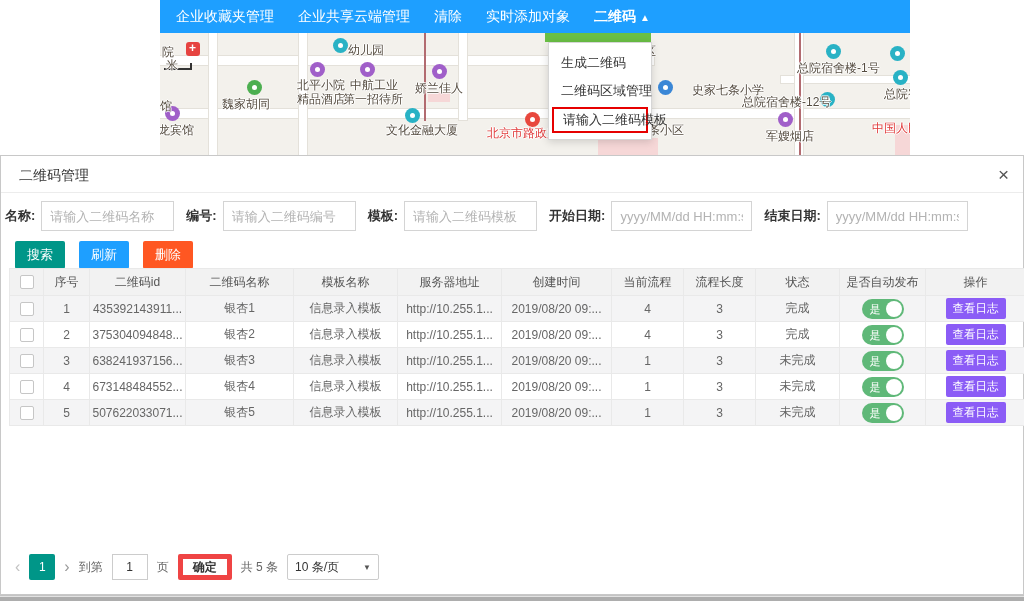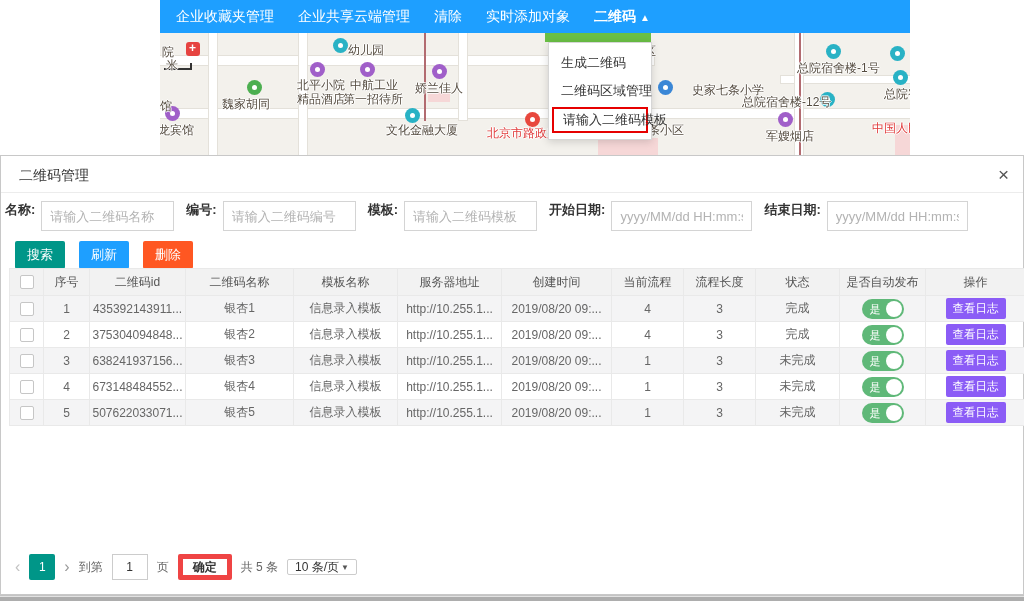--- a/index.html
+++ b/index.html
@@ -45,21 +45,21 @@
     height:26px; line-height:22px; }
 
   
   .modal { position:absolute; left:0; top:155px; width:1024px; height:440px;
     background:#fff; border:1px solid #c8c8c8; }
   .modal-head { position:relative; height:37px; line-height:37px; padding-left:18px;
     border-bottom:1px solid #ececec; }
   .modal-title { font-size:14px; color:#333; }
   .modal-close { position:absolute; right:14px; top:0; font-size:19px; color:#555; cursor:pointer; }
 
-  .filters { display:flex; margin:8px 8px 0 4px; font-size:13px; color:#333; }
+  .filters { display:flex; align-items:center; margin:8px 8px 0 4px; font-size:13px; color:#333; }
   .filters label { font-weight:700; margin:0 6px 0 12px; white-space:nowrap; }
   .filters label:first-child { margin-left:0; }
   .filters input { height:30px; border:1px solid #d4d4d4; padding:0 8px; font-size:13px;
     color:#333; outline:none; }
   .filters input::placeholder { color:#b3b3b3; }
   .f-sm { width:133px; } .f-dt { width:141px; }
 
   .toolbar { display:flex; gap:14px; margin:10px 0 0 14px; }
   .btn { height:28px; padding:0 12px; border:none; border-radius:2px; color:#fff;
     font-size:13px; cursor:pointer; font-family:inherit; }
@@ -85,22 +85,22 @@
   .pager { position:absolute; left:14px; bottom:14px; display:flex; align-items:center;
     gap:9px; font-size:12px; color:#666; }
   .pg-arrow { font-size:16px; color:#c2c2c2; cursor:pointer; line-height:24px; }
   .pg-arrow.next { color:#999; }
   .pg-cur { width:26px; height:26px; background:#009688; color:#fff; border-radius:2px;
     text-align:center; line-height:26px; cursor:pointer; }
   .pg-input { width:36px; height:26px; border:1px solid #ccc; text-align:center;
     font-size:12px; color:#333; outline:none; }
   .pg-confirm { height:26px; padding:0 10px; background:#fff; border:5px solid #ef4444;
     border-radius:2px; font-size:12px; font-weight:700; color:#333; cursor:pointer; font-family:inherit; }
-  .pg-select { height:16px; border:1px solid #ccc; border-radius:2px; padding:0 7px;
-    display:flex; align-items:center; gap:2px; cursor:pointer; color:#333; }
+  .pg-select { height:26px; border:1px solid #ccc; border-radius:2px; padding:0 7px;
+    display:flex; align-items:center; gap:24px; cursor:pointer; color:#333; }
   .pg-select .dn { font-size:8px; color:#555; }
 
   .hscrollbar { position:absolute; left:0; top:595px; width:1024px; height:6px;
     background:#e2e2e2; border-top:1px solid #c4c4c4; }
   .hscrollbar .thumb { position:absolute; left:0; top:1px; width:1024px; height:5px; background:#adadad; }
 </style>
 </head>
 <body>
 
 <div class="stage">

